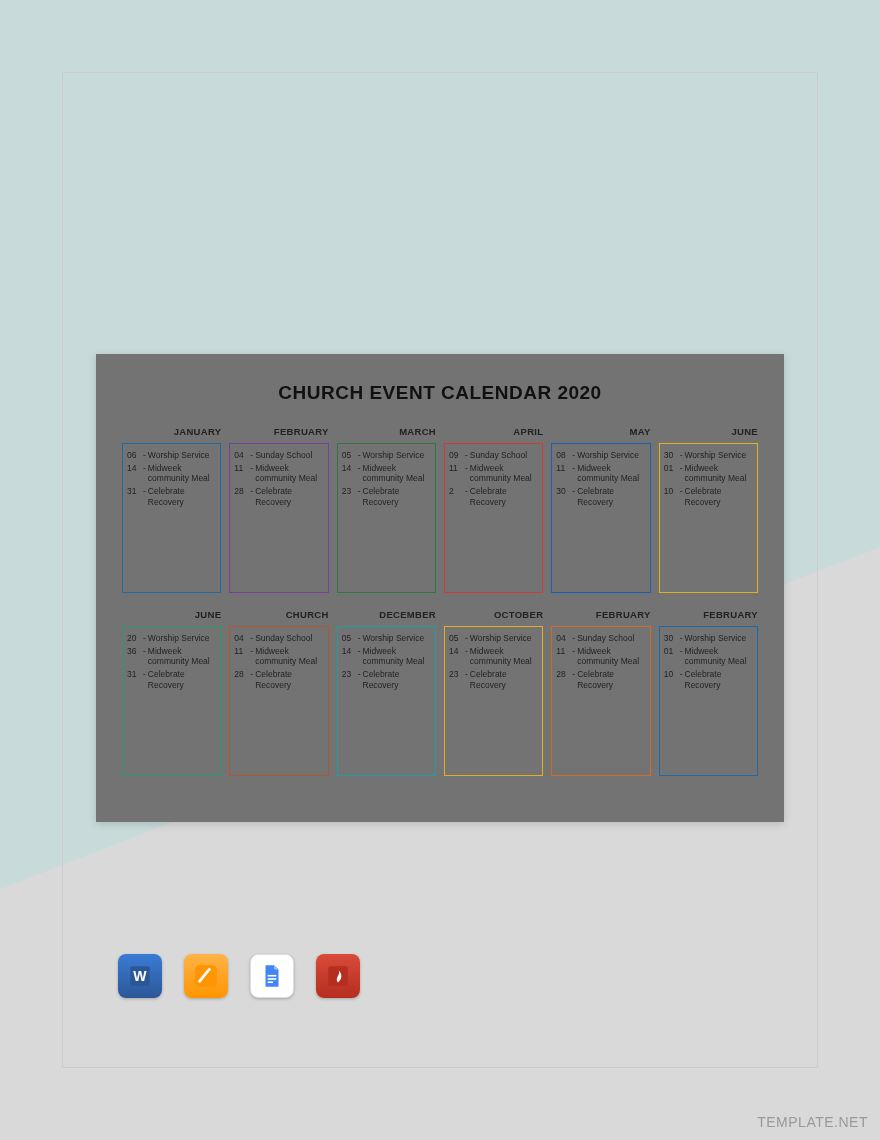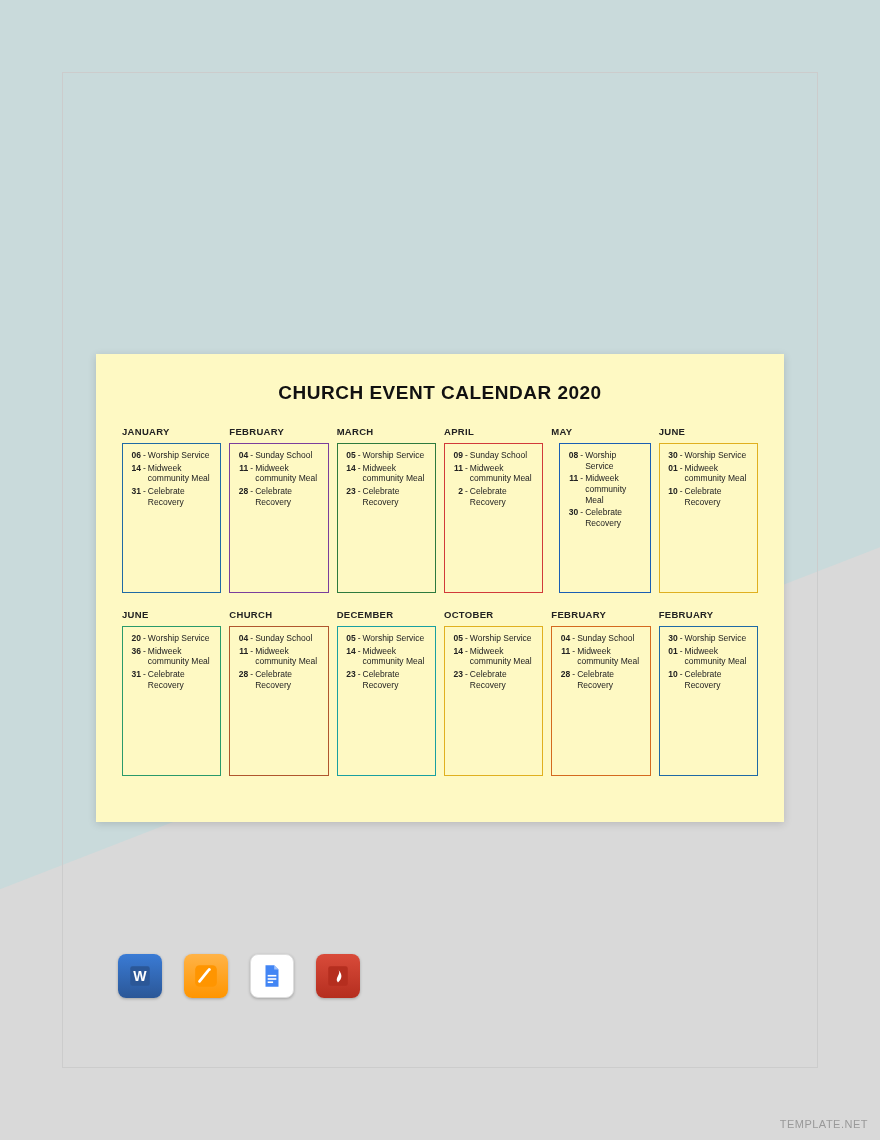--- a/index.html
+++ b/index.html
@@ -22,57 +22,57 @@
     position: absolute;
     top: 72px; left: 62px;
     width: 756px; height: 996px;
     border: 1px solid #cccccc;
   }
   .paper {
     position: absolute;
     top: 354px; left: 96px;
     width: 688px;
     height: 468px;
-    background: #fef9c3;
+    background: #737373;
     box-shadow: 0 2px 8px rgba(0,0,0,0.15);
     padding: 28px 26px 20px 26px;
   }
   .title {
     text-align: center;
     font-size: 19px;
     font-weight: 700;
     letter-spacing: 0.5px;
     margin-bottom: 22px;
     color: #111;
   }
   .grid {
     display: grid;
     grid-template-columns: repeat(6, 1fr);
     grid-template-rows: repeat(2, auto);
     gap: 16px 8px;
   }
   .month-col { }
   .month-name {
-    text-align: left;
+    text-align: right;
     font-size: 9.5px;
     font-weight: 700;
     letter-spacing: 0.3px;
     margin-bottom: 6px;
     color: #222;
   }
   .month-box {
     border: 1.5px solid;
     height: 150px;
     padding: 6px 4px 6px 4px;
     font-size: 8.5px;
     color: #222;
     line-height: 1.25;
   }
   .event { display: flex; margin-bottom: 2px; }
-  .event-day { font-weight: 700; min-width: 14px; flex-shrink:0;text-align:right; }
+  .event-day { font-weight: 400; min-width: 14px; flex-shrink:0; }
   .event-dash { margin: 0 2px; flex-shrink:0; }
   .event-text { }
   .icons-row {
     position: absolute;
     left: 118px;
     top: 954px;
     display: flex;
     gap: 22px;
   }
   .app-icon {
@@ -87,21 +87,21 @@
     box-shadow: 0 1px 3px rgba(0,0,0,0.25);
   }
   .icon-word { background: linear-gradient(#3a7bd5,#2b5797); }
   .icon-pages { background: linear-gradient(#ffb347,#ff9500); }
   .icon-gdoc { background: #ffffff; border:1px solid #ddd; color:#4285f4; }
   .icon-pdf { background: linear-gradient(#d94b3a,#b52e1f); }
   .icon-word svg, .icon-gdoc svg, .icon-pages svg, .icon-pdf svg { width:26px; height:26px; }
   .watermark {
     position: absolute;
     right: 12px; bottom: 10px;
-    font-size: 11px;
+    font-size: 14px;
     color: #999;
     letter-spacing: 0.5px;
   }
 </style>
 </head>
 <body>
 
 <div class="bg-top"></div>
 <div class="frame"></div>
 
@@ -183,21 +183,21 @@
           </div>
           <div class="event">
             <span class="event-day">2</span>
             <span class="event-dash">-</span>
             <span class="event-text">Celebrate Recovery</span>
           </div>
         </div>
       </div>
       <div class="month-col">
         <div class="month-name">MAY</div>
-        <div class="month-box" style="border-color: rgb(26, 95, 180); margin-left: 8px;">
+        <div class="month-box" style="border-color: rgb(26, 95, 180);">
           <div class="event">
             <span class="event-day">08</span>
             <span class="event-dash">-</span>
             <span class="event-text">Worship Service</span>
           </div>
           <div class="event">
             <span class="event-day">11</span>
             <span class="event-dash">-</span>
             <span class="event-text">Midweek community Meal</span>
           </div>

